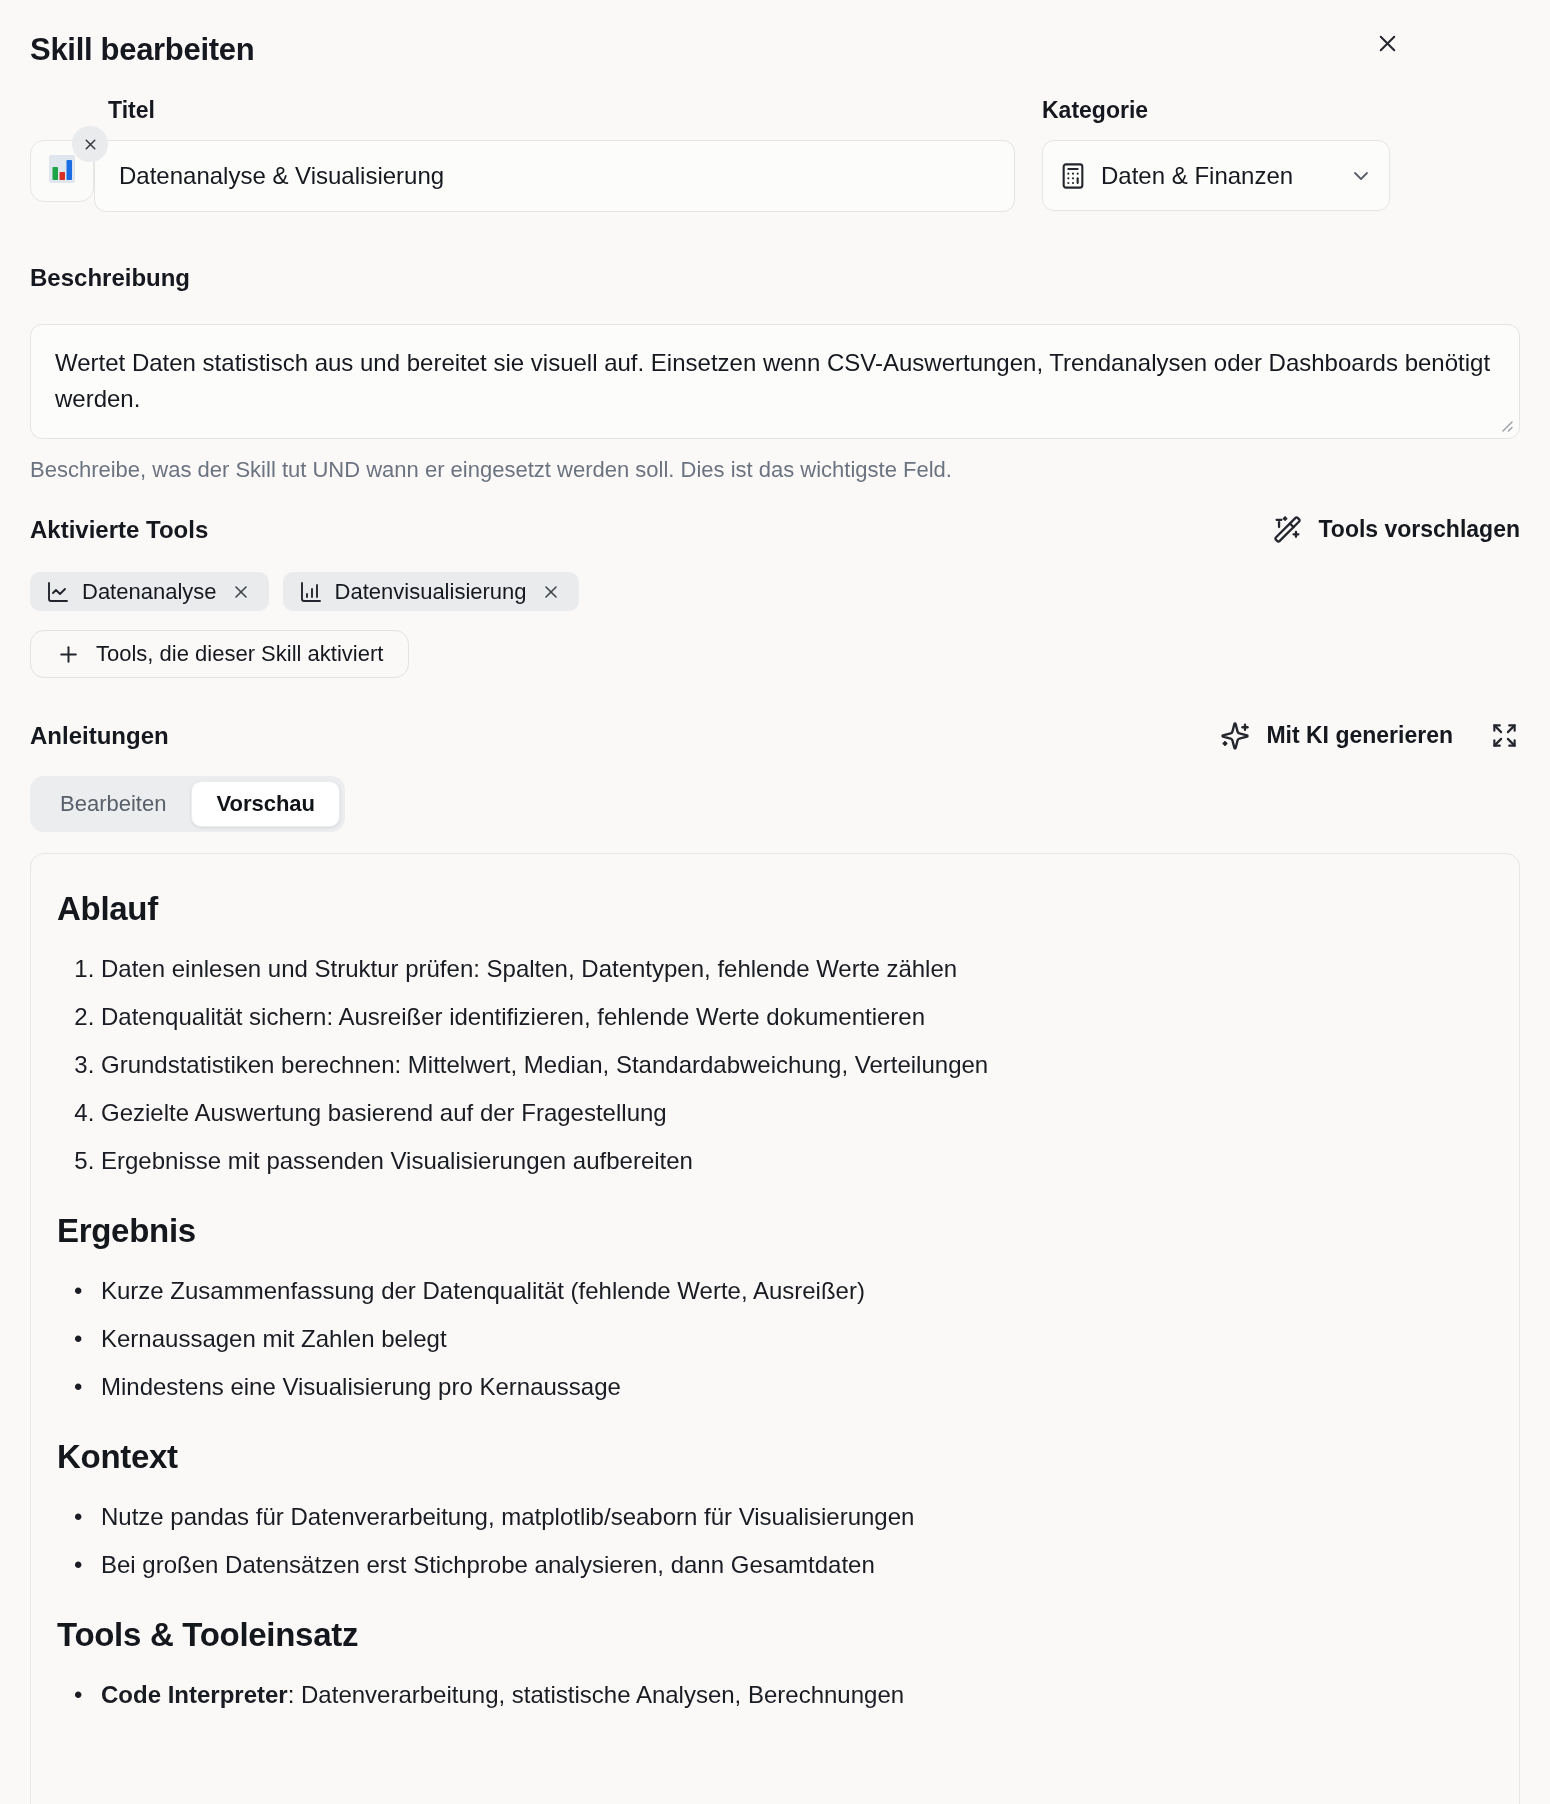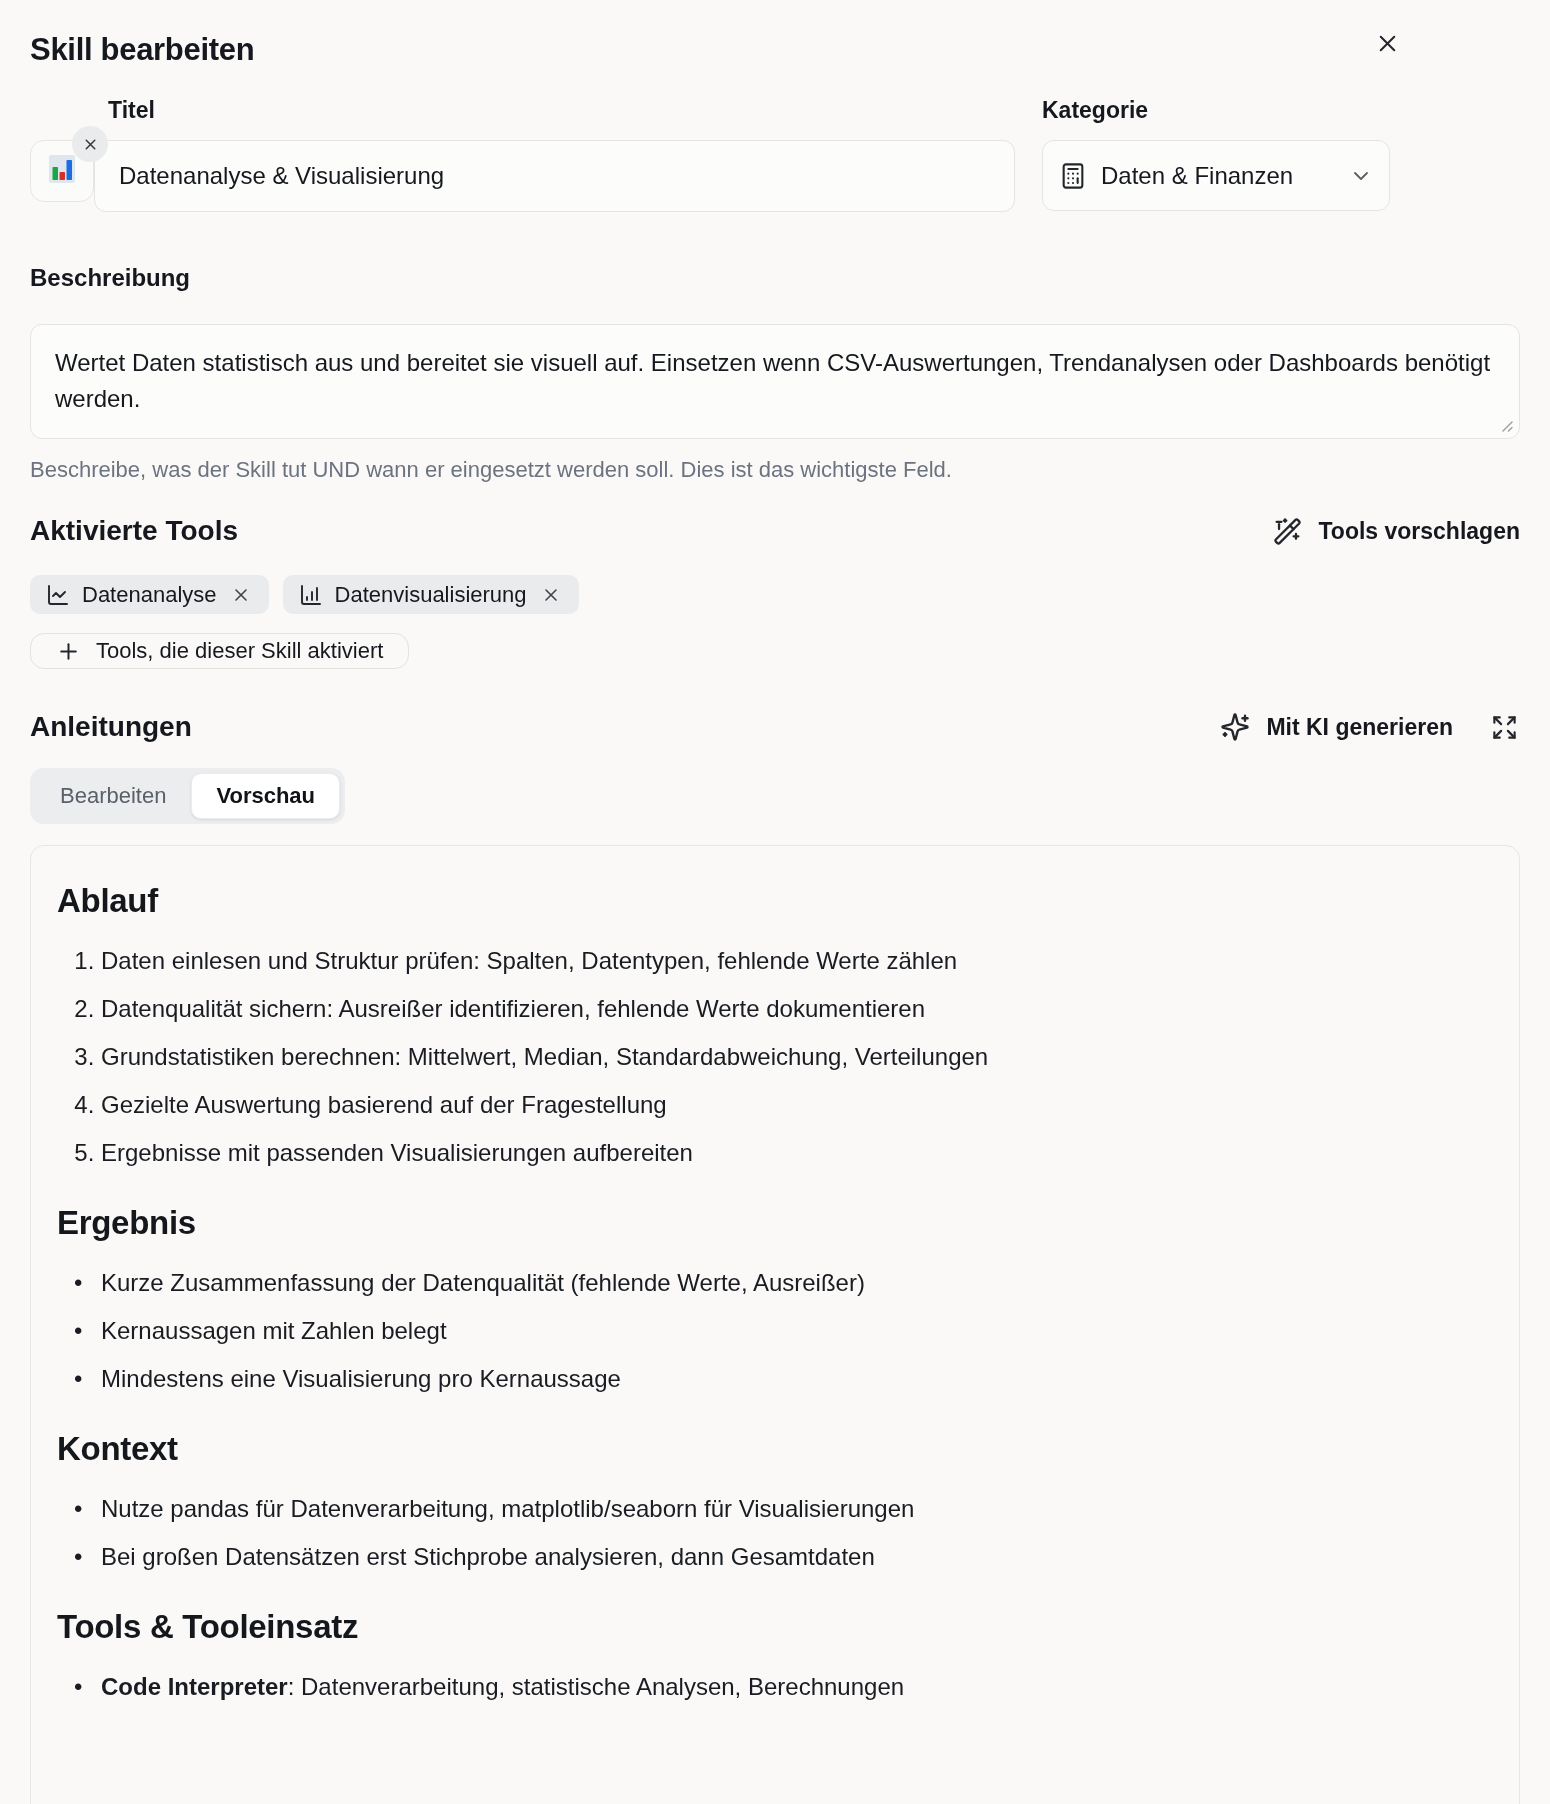--- a/index.html
+++ b/index.html
@@ -53,28 +53,28 @@
     width:100%; height:115px; resize:none; border:1px solid #E5E4E1; border-radius:12px;
     background:#FCFCFA; font-family:inherit; font-size:24px; line-height:36px; color:#15181E;
     padding:20px 24px; outline:none; display:block;
   }
   .resize-grip { position:absolute; right:6px; bottom:6px; }
   .helper { margin-top:18px; font-size:22px; color:#6C7380; }
 
   
   .row-between { display:flex; align-items:center; justify-content:space-between; }
   .tools-row { margin-top:32px; }
-  .sec-label { font-size:28px; font-weight:600; }
+  .sec-label { font-size:24px; font-weight:600; }
   .ghost-btn { display:flex; align-items:center; gap:16px; background:none; border:none; cursor:pointer;
     font-family:inherit; font-size:23px; font-weight:600; color:#15181E; }
   .tags { display:flex; gap:14px; margin-top:28px; }
   .tag { display:flex; align-items:center; gap:12px; height:39px; padding:0 16px;
     background:#EAEBED; border-radius:10px; font-size:22px; font-weight:500; }
   .tag-remove { background:none; border:none; cursor:pointer; display:flex; align-items:center; padding:2px; }
-  .add-tools-btn { margin-top:19px; display:flex; align-items:center; gap:15px; height:36px; padding:0 25px;
+  .add-tools-btn { margin-top:19px; display:flex; align-items:center; gap:15px; height:48px; padding:0 25px;
     background:transparent; border:1.5px solid #E3E2DF; border-radius:14px; cursor:pointer;
     font-family:inherit; font-size:22px; font-weight:500; color:#15181E; }
 
   
   .instr-row { margin-top:42px; }
   .instr-right { display:flex; align-items:center; gap:36px; }
   .expand-btn { background:none; border:none; cursor:pointer; padding:2px; }
 
   .tabs { display:inline-flex; margin-top:25px; background:#ECEDEF; border-radius:14px; padding:5px; }
   .tab { border:none; background:transparent; font-family:inherit; font-size:22px; padding:10px 25px;

